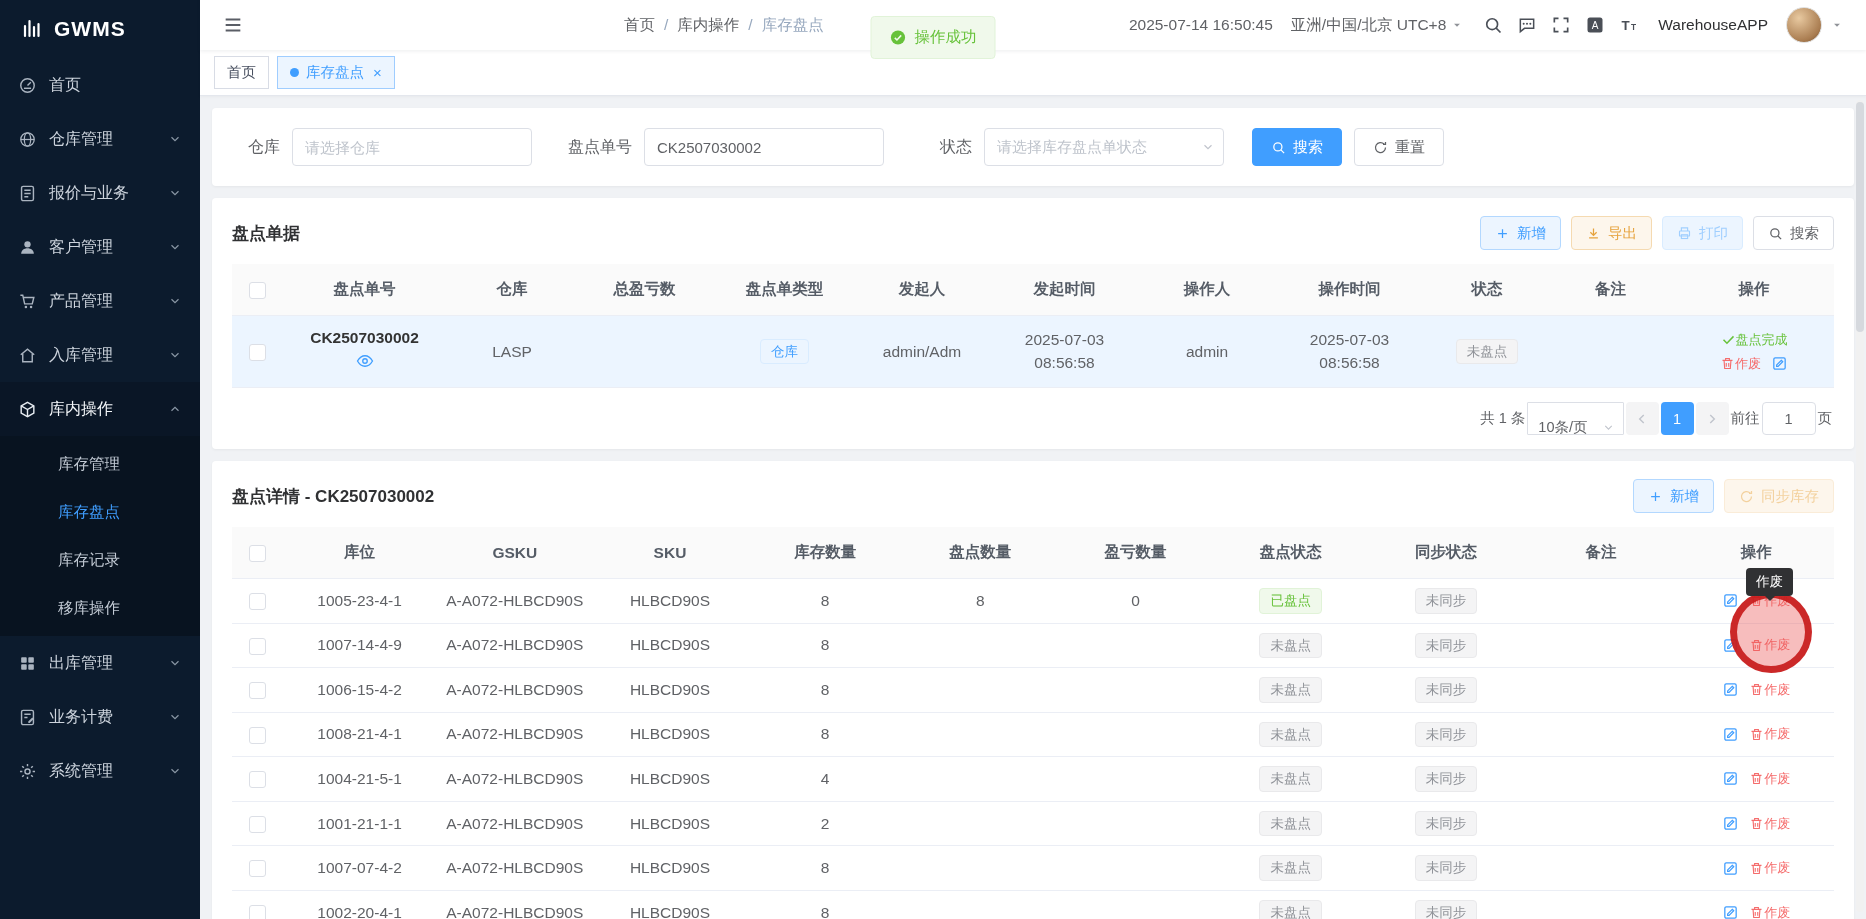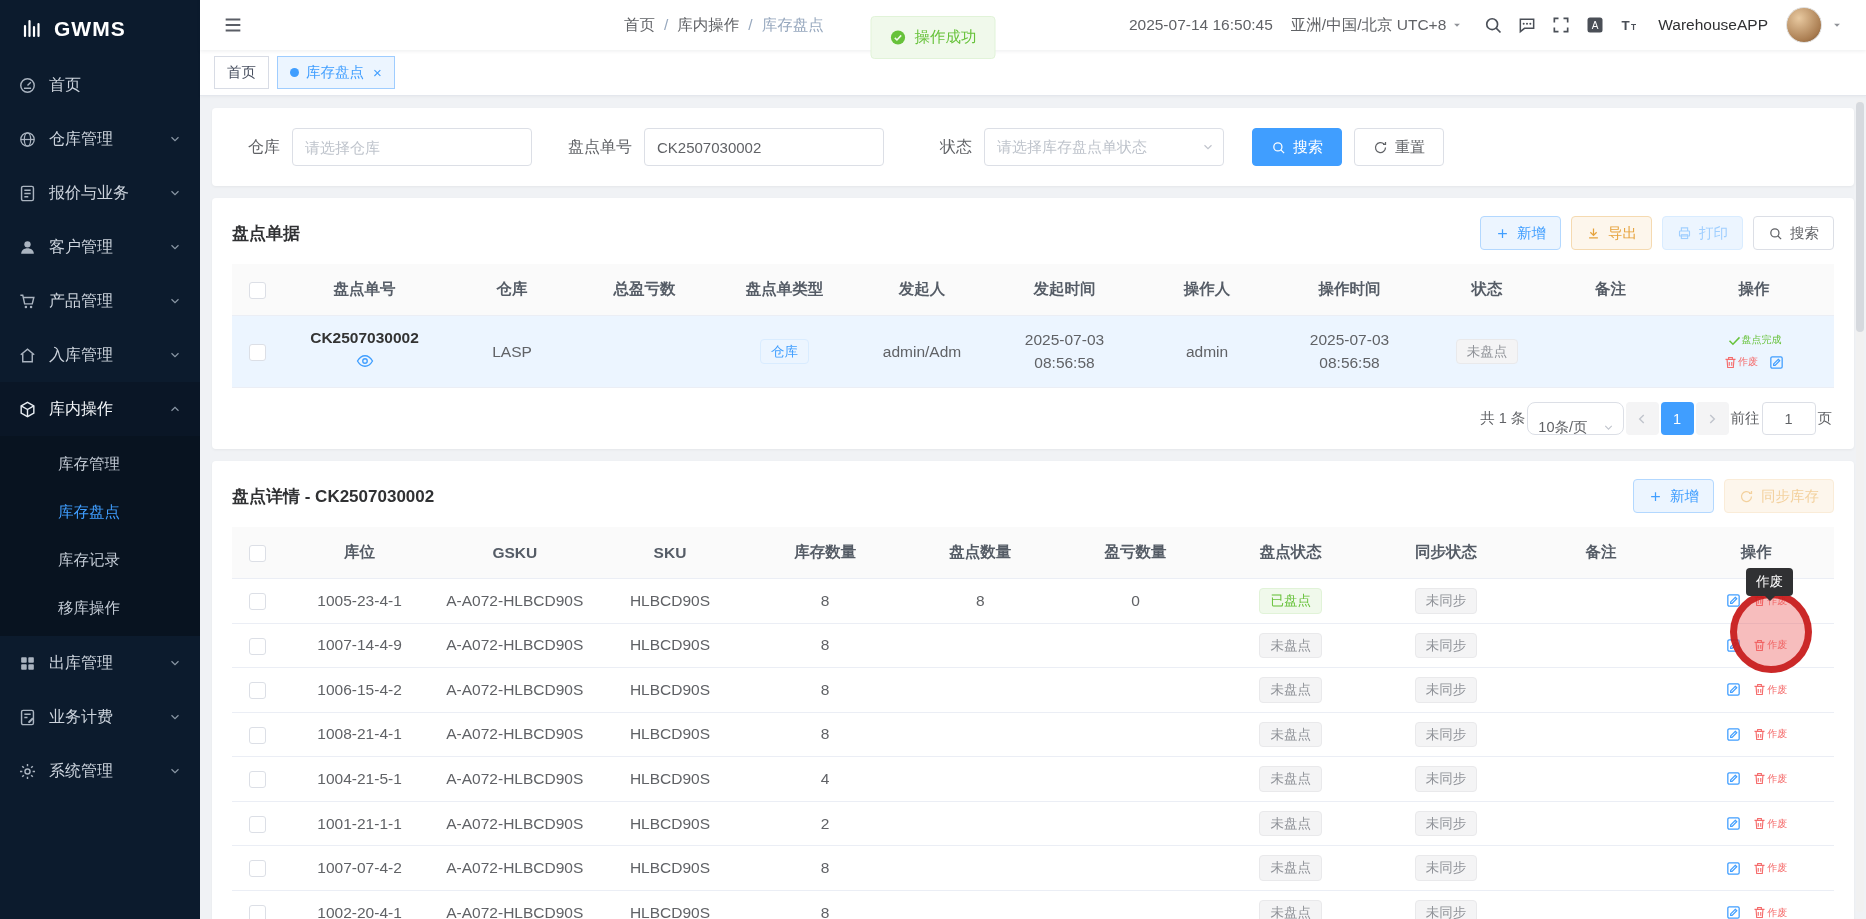--- a/index.html
+++ b/index.html
@@ -92,32 +92,32 @@
   .doc-row td{background:#ecf5ff;padding:13px 6px;}
   .details-table td{padding:9px 6px;}
   .checkbox{width:17px;height:17px;border:1px solid #dcdfe6;border-radius:3px;display:inline-block;background:#fff;vertical-align:middle;cursor:pointer;}
   .order-no{font-weight:bold;color:#333;font-size:15.5px;}
   .eye-btn{display:inline-flex;margin-top:5px;color:var(--primary);cursor:pointer;}
   .eye-btn svg{width:18px;height:18px;}
   .tag{display:inline-block;padding:3px 10px;border-radius:4px;font-size:13.5px;line-height:1.3;border:1px solid;}
   .tag-primary{color:var(--primary);background:#ecf5ff;border-color:#d9ecff;}
   .tag-info{color:var(--info);background:#f4f4f5;border-color:#e9e9eb;}
   .tag-success{color:var(--success);background:#f0f9eb;border-color:#e1f3d8;}
-  .link{display:inline-flex;align-items:center;font-size:10px;cursor:pointer;}
+  .link{display:inline-flex;align-items:center;font-size:13px;cursor:pointer;}
   .link svg{width:15px;height:15px;}
   .link-success{color:var(--success);}
   .link-danger{color:var(--danger);}
   .icon-btn{display:inline-flex;color:var(--primary);cursor:pointer;vertical-align:middle;}
   .icon-btn svg{width:17px;height:17px;}
   .op-line{display:flex;align-items:center;justify-content:center;gap:10px;}
   .op-line + .op-line{margin-top:6px;}
   .time-cell div{line-height:1.45;}
 
   .pagination{display:flex;justify-content:flex-end;align-items:center;gap:2px;padding:14px 2px 2px;font-size:14.5px;color:#606266;}
-  .pg-size{height:33px;border:1px solid #dcdfe6;border-radius:8px;display:flex;align-items:center;gap:14px;padding:17px 8px 0 10px;cursor:pointer;}
+  .pg-size{height:33px;border:1px solid #dcdfe6;border-radius:1px;display:flex;align-items:center;gap:14px;padding:17px 8px 0 10px;cursor:pointer;}
   .pg-size svg{width:13px;height:13px;color:#c0c4cc;}
   .pg-btn{width:33px;height:33px;border:none;border-radius:4px;background:#f4f4f5;color:#606266;display:inline-flex;align-items:center;justify-content:center;cursor:pointer;}
   .pg-btn svg{width:14px;height:14px;}
   .pg-btn.disabled{color:#c0c4cc;}
   .pg-btn.active{background:var(--primary);color:#fff;font-size:14.5px;}
   .pg-goto{width:54px;height:33px;border:1px solid #dcdfe6;border-radius:4px;text-align:center;font-size:14.5px;color:#606266;font-family:inherit;outline:none;}
 
   
   .annot-circle{position:absolute;left:1730px;top:591px;width:82px;height:82px;border-radius:50%;border:7px solid rgba(198,24,24,.9);background:rgba(236,90,90,.4);z-index:50;pointer-events:none;}
   .annot-tooltip{position:absolute;left:1746px;top:568px;background:#303133;color:#fff;font-size:13.5px;padding:5px 10px;border-radius:4px;z-index:60;white-space:nowrap;}

